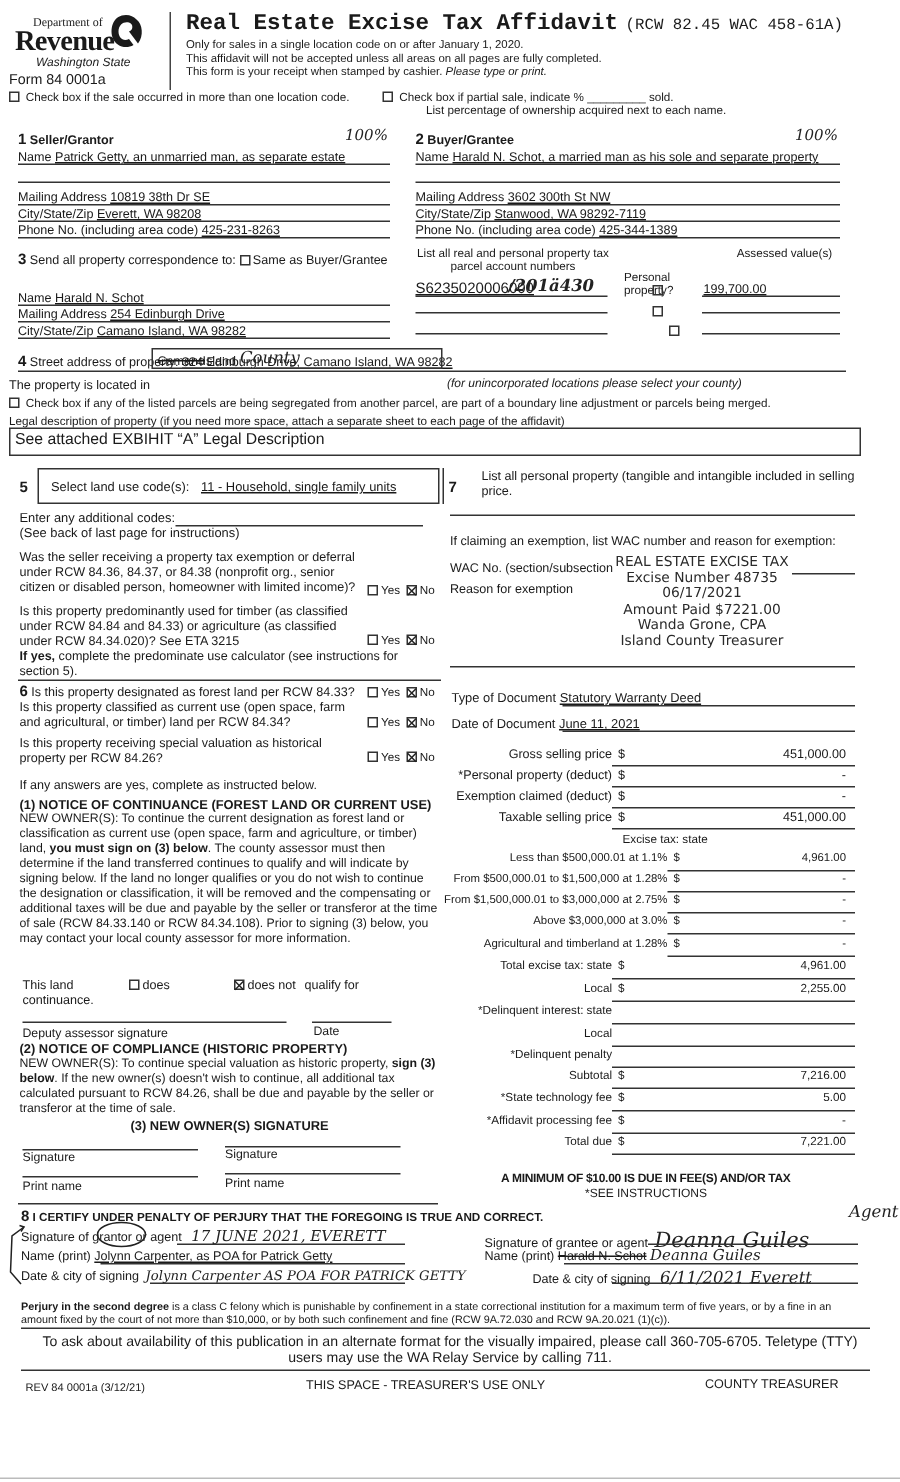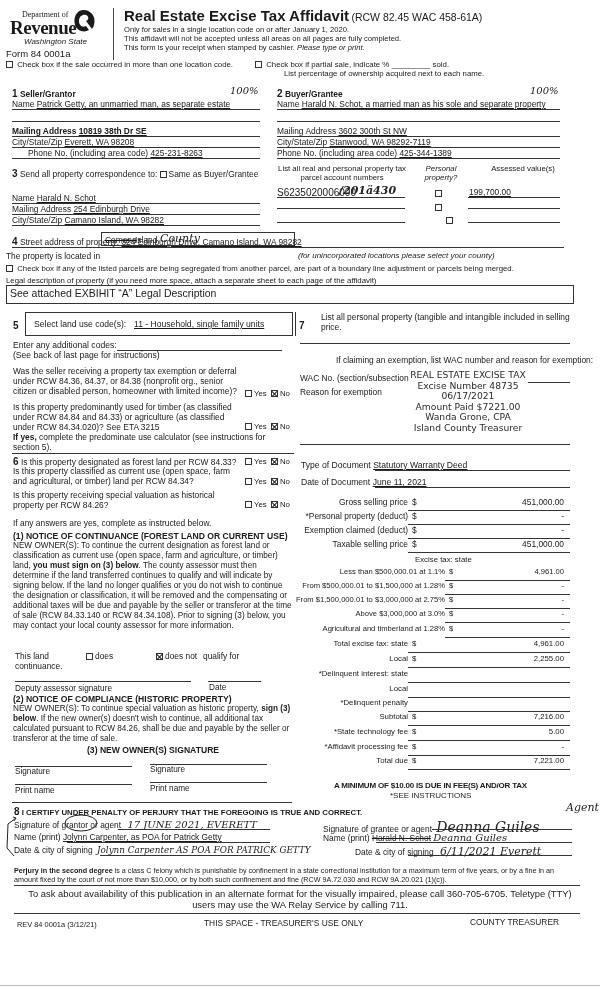--- a/index.html
+++ b/index.html
@@ -36,21 +36,21 @@
   <div class="abs" style="left:16px;top:4px;font-family:'Liberation Serif',serif;font-size:8px;">Department of</div>
   <div class="abs" style="left:4px;top:11px;font-family:'Liberation Serif',serif;font-size:19px;font-weight:bold;letter-spacing:-0.5px;">Revenue</div>
   <div class="abs i" style="left:18px;top:31px;font-size:8px;">Washington State</div>
   <svg class="abs" style="left:66px;top:2px;" width="24" height="26" viewBox="0 0 24 26">
     <path d="M12 2 C4 2 1 10 3 17 C5 23 12 25 17 22 L14 18 C10 20 7 17 7 13 C7 8 11 6 14 7 C17 8 17 12 14 13 L20 21 C24 16 23 8 19 5 C17 3 15 2 12 2 Z" fill="#1a1a1a"></path>
   </svg>
 </div>
 <div class="abs" style="left:6px;top:48px;font-size:9.5px;">Form 84 0001a</div>
 <div class="abs" style="left:113px;top:8px;width:1px;height:52px;background:#444;"></div>
 
-<div class="abs" style="left:124px;top:7px;white-space:nowrap;">
+<div class="abs" style="left:124px;top:7px;white-space:nowrap;font-family:Liberation Mono, monospace;">
   <span style="font-size:15px;font-weight:bold;">Real Estate Excise Tax Affidavit</span>
   <span style="font-size:10.5px;">(RCW 82.45 WAC 458-61A)</span>
 </div>
 <div class="abs" style="left:124px;top:25px;font-size:7.6px;">Only for sales in a single location code on or after January 1, 2020.</div>
 <div class="abs" style="left:124px;top:34px;font-size:7.6px;">This affidavit will not be accepted unless all areas on all pages are fully completed.</div>
 <div class="abs" style="left:124px;top:43px;font-size:7.6px;">
   <span>This form is your receipt when stamped by cashier.</span>
   <span class="i">Please type or print.</span>
 </div>
 
@@ -69,31 +69,31 @@
   <span class="sect-num">1</span>
   <span class="b">Seller/Grantor</span>
 </div>
 <div class="abs hand" style="left:230px;top:85px;font-size:10px;">100%</div>
 <div class="abs" style="left:12px;top:99px;width:248px;">
   <span>Name</span>
   <span class="u">Patrick Getty, an unmarried man, as separate estate</span>
 </div>
 <div class="line" style="left:12px;top:109px;width:248px;"></div>
 <div class="line" style="left:12px;top:121px;width:248px;"></div>
-<div class="abs" style="left:12px;top:126px;font-weight:bold;">
+<div class="abs" style="left:12px;top:126px;">
   <span>Mailing Address</span>
   <span class="u">10819 38th Dr SE</span>
 </div>
 <div class="line" style="left:12px;top:136px;width:248px;"></div>
 <div class="abs" style="left:12px;top:137px;">
   <span>City/State/Zip</span>
   <span class="u">Everett, WA 98208</span>
 </div>
 <div class="line" style="left:12px;top:147px;width:248px;"></div>
-<div class="abs" style="left:28px;top:148px;">
+<div class="abs" style="left:12px;top:148px;">
   <span>Phone No. (including area code)</span>
   <span class="u">425-231-8263</span>
 </div>
 <div class="line" style="left:12px;top:158px;width:248px;"></div>
 
 
 <div class="abs" style="left:277px;top:88px;">
   <span class="sect-num">2</span>
   <span class="b">Buyer/Grantee</span>
 </div>
@@ -137,21 +137,21 @@
 </div>
 <div class="line" style="left:12px;top:214px;width:248px;"></div>
 <div class="abs" style="left:12px;top:215px;">
   <span>City/State/Zip</span>
   <span class="u">Camano Island, WA 98282</span>
 </div>
 <div class="line" style="left:12px;top:225px;width:248px;"></div>
 
 
 <div class="abs" style="left:277px;top:164px;width:130px;text-align:center;line-height:9px;font-size:7.8px;">List all real and personal property tax parcel account numbers</div>
-<div class="abs" style="left:416px;top:164px;width:50px;text-align:center;line-height:9px;font-size:7.8px;font-style:italic;">Personal property?</div>
+<div class="abs" style="left:416px;top:180px;width:50px;text-align:left;line-height:9px;font-size:7.8px;">Personal property?</div>
 <div class="abs" style="left:488px;top:164px;width:70px;text-align:center;line-height:9px;font-size:7.8px;">Assessed value(s)</div>
 
 <div class="abs" style="left:277px;top:186px;width:283px;height:12px;">
   <span class="abs u" style="left:0;top:1px;font-size:10px;">S6235020006000</span>
   <span class="abs hand" style="left:62px;top:-2px;font-size:11px;font-weight:bold;">/201ä430</span>
   <span class="abs box" style="left:158px;top:2px;"></span>
   <span class="abs u" style="left:192px;top:1px;">199,700.00</span>
 </div>
 <div class="line" style="left:277px;top:197px;width:128px;"></div>
 <div class="line" style="left:468px;top:197px;width:92px;"></div>
@@ -265,21 +265,21 @@
 <div class="line" style="left:15px;top:784px;width:117px;"></div>
 <div class="line" style="left:150px;top:782px;width:117px;"></div>
 <div class="abs" style="left:15px;top:786px;font-size:8.2px;">Print name</div>
 <div class="abs" style="left:150px;top:784px;font-size:8.2px;">Print name</div>
 
 
 <div class="abs sect-num" style="left:299px;top:320px;">7</div>
 <div class="abs" style="left:295px;top:312px;width:1px;height:24px;background:#333;"></div>
 <div class="abs" style="left:321px;top:312px;width:258px;font-size:8.4px;line-height:10px;">List all personal property (tangible and intangible included in selling price.</div>
 <div class="line" style="left:300px;top:343px;width:270px;"></div>
-<div class="abs" style="left:300px;top:355px;font-size:8.4px;white-space:nowrap;margin-left:36px;">If claiming an exemption, list WAC number and reason for exemption:</div>
+<div class="abs" style="left:300px;top:355px;font-size:8.4px;white-space:nowrap;">If claiming an exemption, list WAC number and reason for exemption:</div>
 <div class="abs" style="left:300px;top:373px;font-size:8.4px;">WAC No. (section/subsection</div>
 <div class="line" style="left:528px;top:382px;width:42px;"></div>
 <div class="abs" style="left:300px;top:387px;font-size:8.4px;">Reason for exemption</div>
 <div class="abs stamp" style="left:406px;top:370px;width:124px;">
   <div>REAL ESTATE EXCISE TAX</div>
   <div>Excise Number 48735</div>
   <div>06/17/2021</div>
   <div>Amount Paid $7221.00</div>
   <div>Wanda Grone, CPA</div>
   <div>Island County Treasurer</div>

